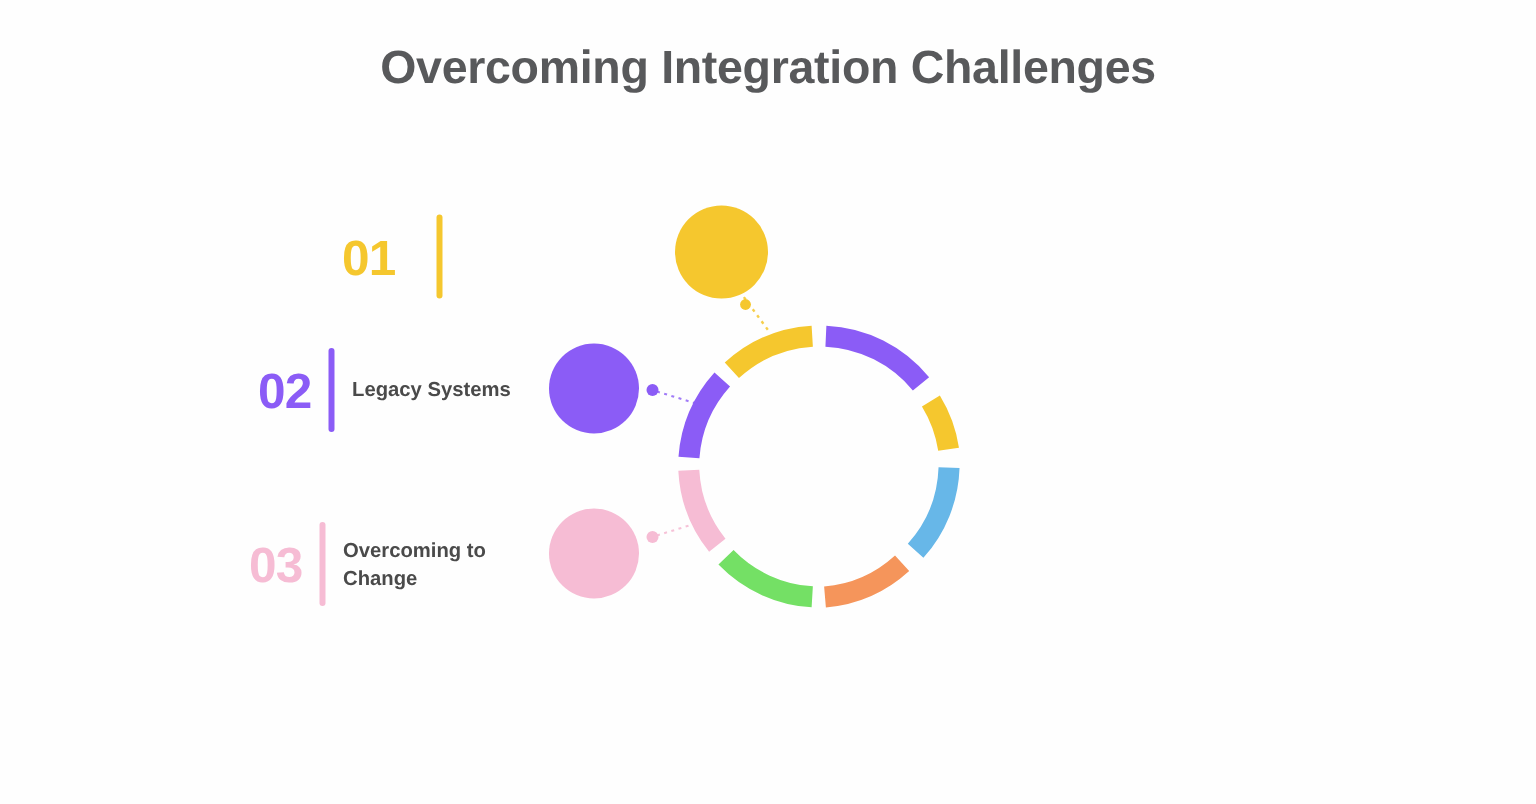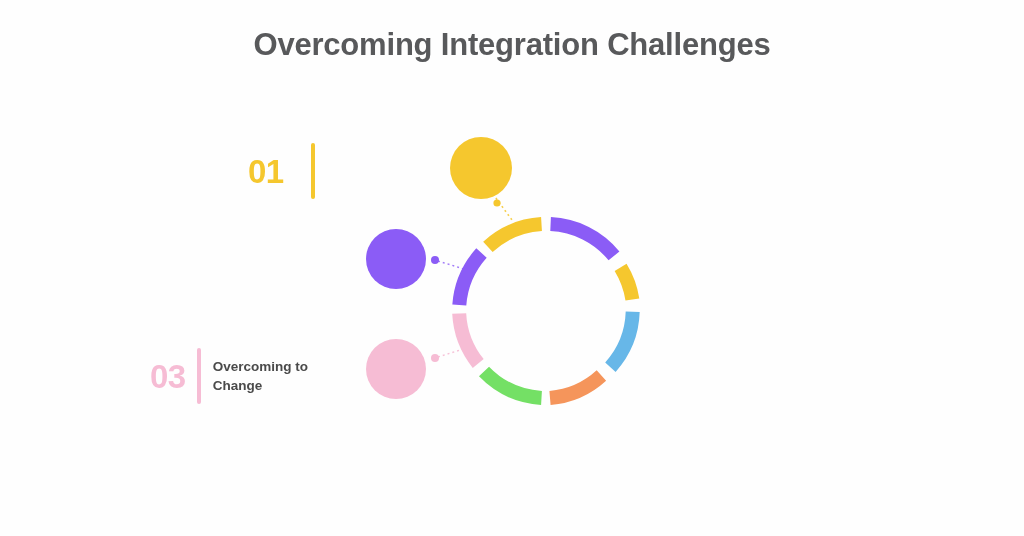--- a/index.html
+++ b/index.html
@@ -53,29 +53,29 @@
     margin-right: 12px;
   }
   .item-label {
     font-size: 13.5px;
     font-weight: bold;
     color: #4a4a4a;
     line-height: 1.42;
     max-width: 110px;
   }
 
-  #item-1 { left: 248px; top: 143px; gap: 16px; }
+  #item-1 { left: 228px; top: 143px; gap: 16px; }
   #item-1 .item-bar { height: 56px; background: #f5c72e; }
   #item-1 .item-number { color: #f5c72e; }
 
   #item-2 { left: 172px; top: 232px; }
   #item-2 .item-bar { height: 56px; background: #8b5cf6; }
   #item-2 .item-number { color: #8b5cf6; }
 
-  #item-3 { left: 150px; top: 348px; }
+  #item-3 { left: 166px; top: 348px; }
   #item-3 .item-bar { height: 56px; background: #f6bcd4; }
   #item-3 .item-number { color: #f6bcd4; }
 
   
   .graphic {
     position: absolute;
     left: 330px;
     top: 115px;
     width: 360px;
     height: 320px;
@@ -87,20 +87,25 @@
 
 <div class="slide">
 
   <div class="page-title">Overcoming Integration Challenges</div>
 
   <div class="item" id="item-1">
     <div class="item-number">01</div>
     <div class="item-bar"></div>
   </div>
 
+  <div class="item" id="item-2">
+    <div class="item-number">02</div>
+    <div class="item-bar"></div>
+    <div class="item-label">Legacy Systems</div>
+  </div>
 
   <div class="item" id="item-3">
     <div class="item-number">03</div>
     <div class="item-bar"></div>
     <div class="item-label">Overcoming to Change</div>
   </div>
 
   <div class="graphic">
     <svg width="360" height="320" viewBox="0 0 360 320">
 

